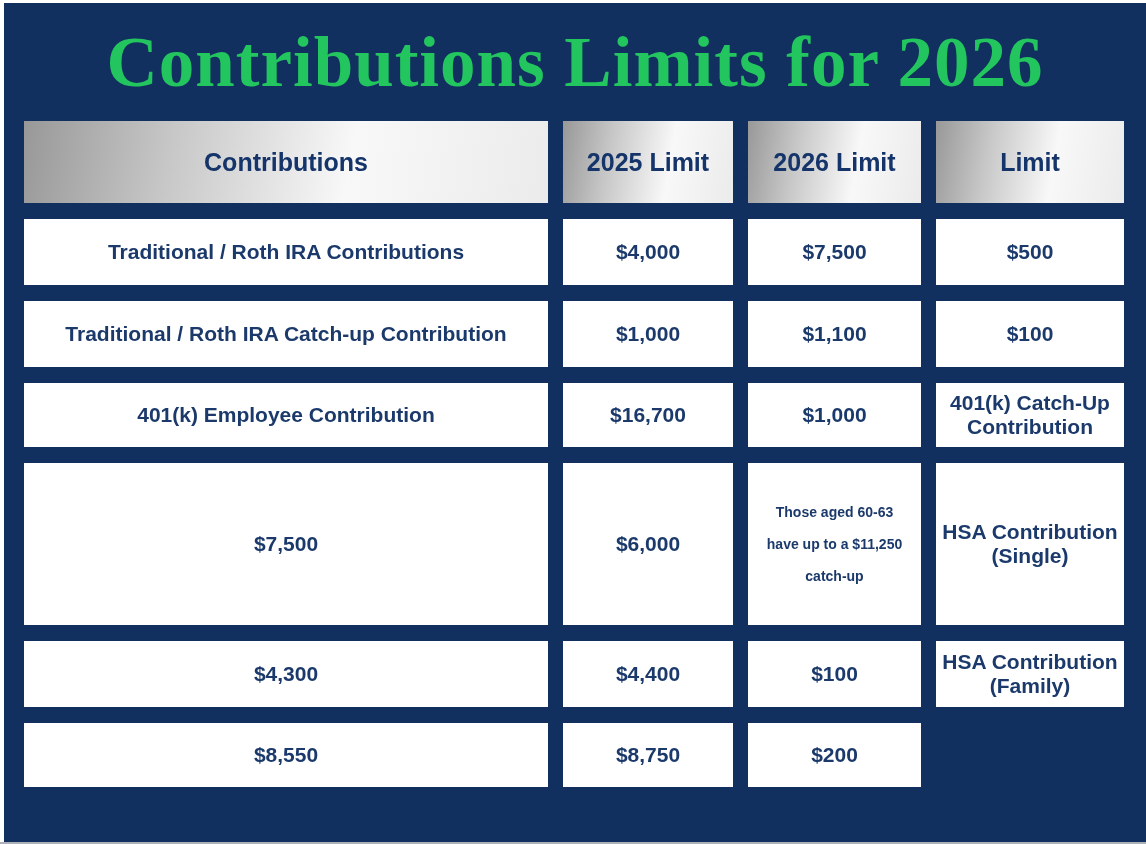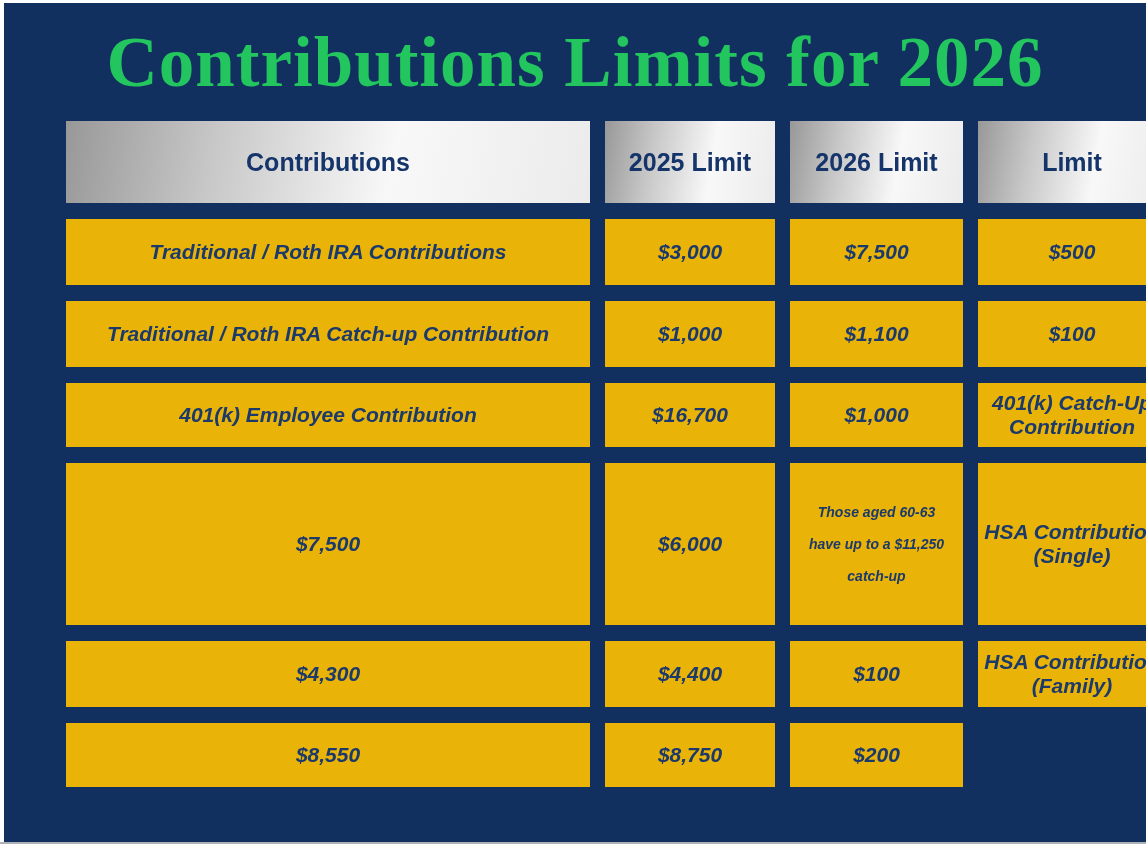--- a/index.html
+++ b/index.html
@@ -46,41 +46,39 @@
     letter-spacing: 1px;
     white-space: nowrap;
   }
   .table-grid {
     display: grid;
     grid-template-columns: 524px 170px 173px 188px;
     grid-template-rows: 82px 66px 66px 64px 162px 66px 64px;
     column-gap: 15px;
     row-gap: 16px;
     padding-left: 20px;
-    margin-left: 42px;
   }
   .hcell {
     background: linear-gradient(100deg, #989898 0%, #c7c7c7 28%, #f8f8f8 62%, #ebebeb 100%);
     display: flex;
     align-items: center;
     justify-content: center;
     color: #14346A;
     font-weight: 700;
     font-size: 25px;
   }
   .cell {
-    background: #eab308;
+    background: #ffffff;
     display: flex;
     align-items: center;
     justify-content: center;
     color: #1B3A6B;
     font-weight: 700;
     font-size: 21px;
     text-align: center;
-    font-style: italic;
   }
   .cell.change-note {
     font-size: 14px;
     line-height: 32px;
     padding: 0 18px;
   }
 </style>
 </head>
 <body>
 
@@ -92,21 +90,21 @@
     </div>
 
     <div class="table-grid">
 
       <div class="hcell">Contributions</div>
       <div class="hcell">2025 Limit</div>
       <div class="hcell">2026 Limit</div>
       <div class="hcell">Limit</div>
 
       <div class="cell">Traditional / Roth IRA Contributions</div>
-      <div class="cell">$3,000</div>
+      <div class="cell">$4,000</div>
       <div class="cell">$7,500</div>
       <div class="cell">$500</div>
 
       <div class="cell">Traditional / Roth IRA Catch-up Contribution</div>
       <div class="cell">$1,000</div>
       <div class="cell">$1,100</div>
       <div class="cell">$100</div>
 
       <div class="cell">401(k) Employee Contribution</div>
       <div class="cell">$16,700</div>

